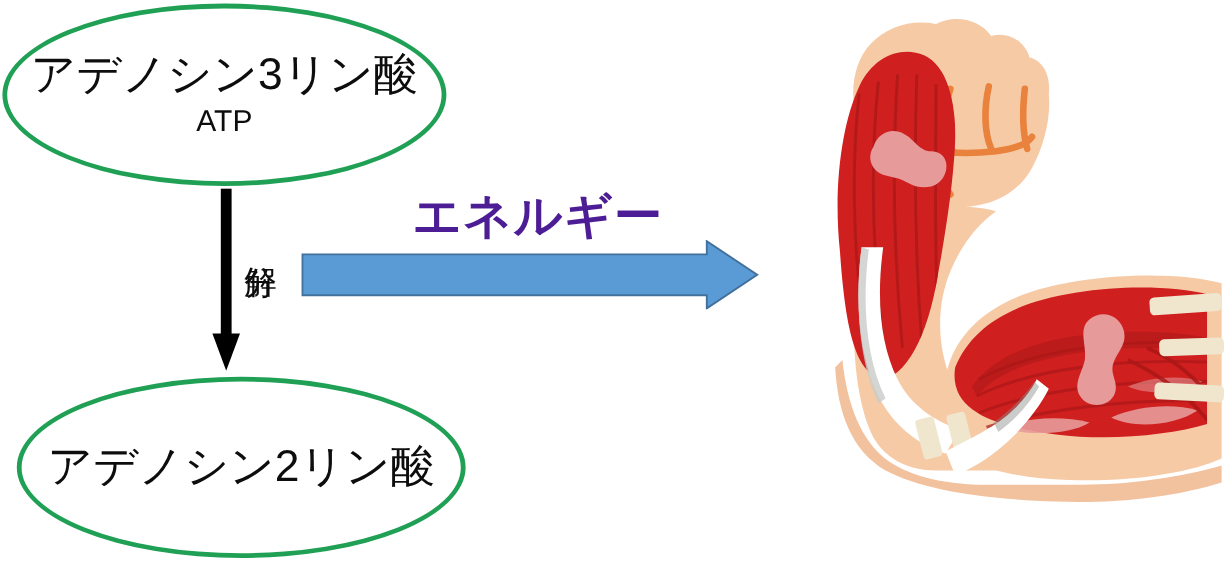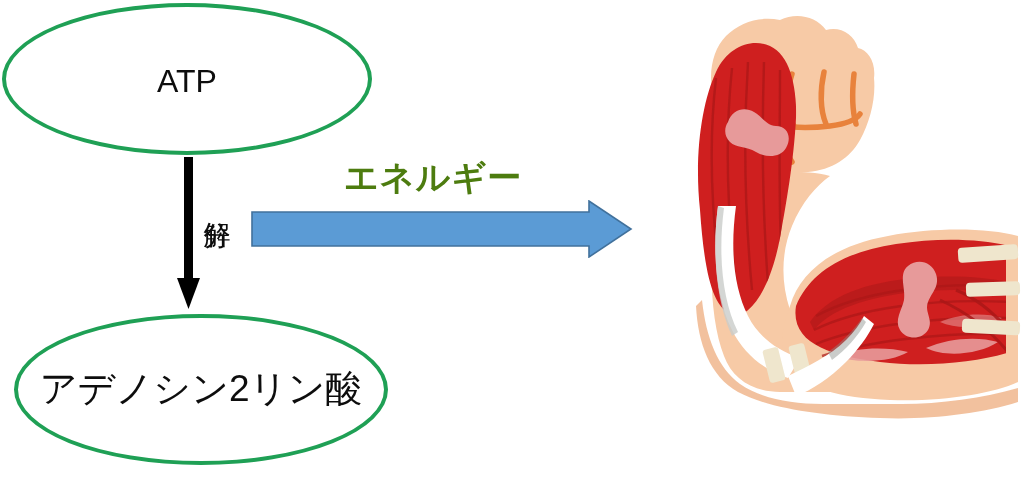--- a/index.html
+++ b/index.html
@@ -49,21 +49,21 @@
   }
   .node-jp {
     font-size: 37px;
     line-height: 1.05;
     letter-spacing: 0px;
     white-space: nowrap;
     font-weight: 400;
     color: #0d0d0d;
   }
   .node-abbr {
-    font-size: 32px;
+    font-size: 25px;
     line-height: 1.1;
     margin-top: 6px;
     font-weight: 400;
     color: #0d0d0d;
     text-align: center;
   }
 
   
   .v-arrow {
     position: absolute;
@@ -93,43 +93,44 @@
     position: absolute;
     left: 251px;
     top: 200px;
     width: 382px;
     height: 58px;
   }
   .h-arrow-label {
     position: absolute;
     left: 344px;
     top: 160px;
-    font-size: 34px;
+    font-size: 40px;
     font-weight: 700;
     letter-spacing: 1px;
     line-height: 1;
     white-space: nowrap;
-    color: #4d7c0f;
+    color: #4c1d95;
   }
 
   
   .arm-figure {
     position: absolute;
     left: 640px;
     top: 0px;
     width: 384px;
     height: 483px;
   }
 </style>
 </head>
 <body>
 
 <div id="canvas">
 
   <div class="node node-primary">
+    <div class="node-jp">アデノシン3リン酸</div>
     <div class="node-abbr">ATP</div>
   </div>
 
   <div class="node node-secondary">
     <div class="node-jp">アデノシン2リン酸</div>
   </div>
 
   <svg class="v-arrow" viewBox="0 0 32 154">
     <rect x="8" y="0" width="9" height="125" fill="#000000"></rect>
     <polygon points="1,121 24,121 12.5,152" fill="#000000"></polygon>

